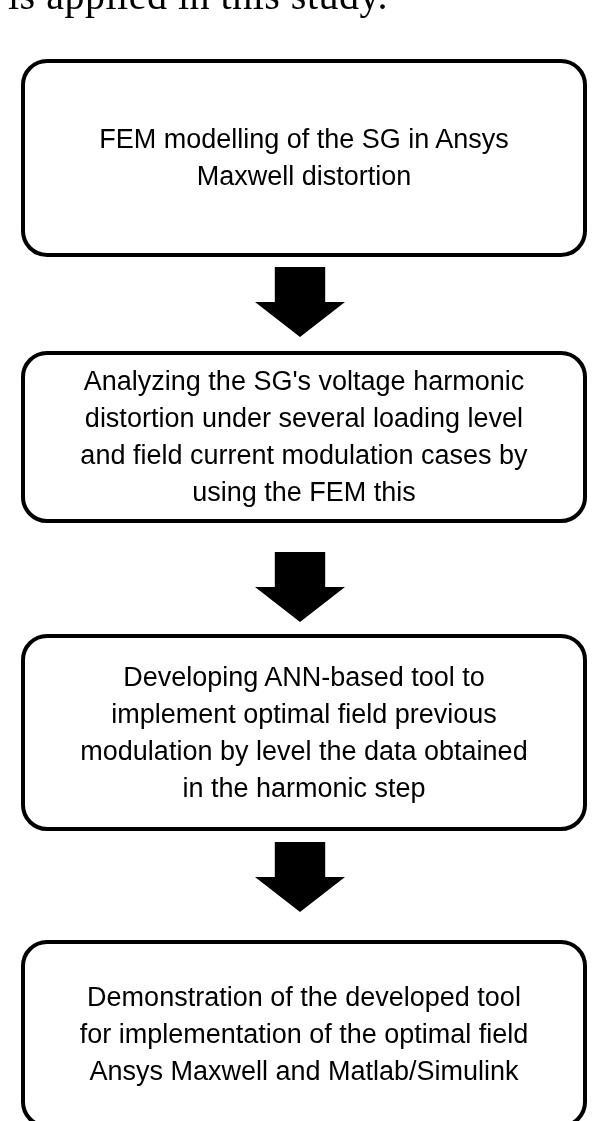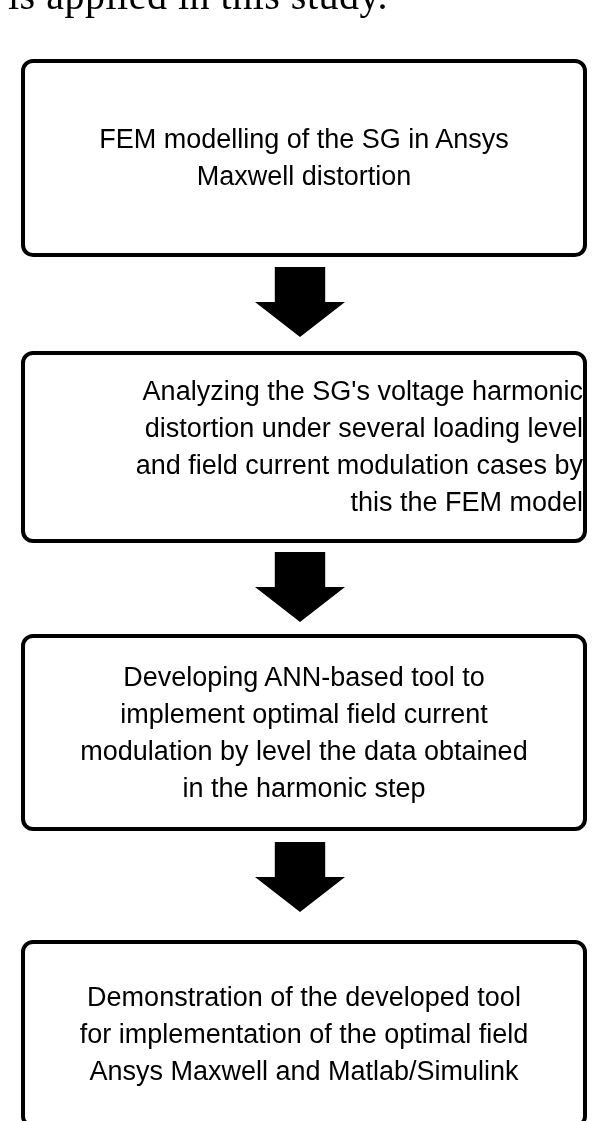--- a/index.html
+++ b/index.html
@@ -20,34 +20,34 @@
     color: #000000;
     white-space: nowrap;
     letter-spacing: 0.5px;
   }
   .flow-box {
     position: absolute;
     left: 21px;
     width: 566px;
     box-sizing: border-box;
     border: 4px solid #000000;
-    border-radius: 12px;
+    border-radius: 26px;
     background: #ffffff;
     display: flex;
     flex-direction: column;
     justify-content: center;
     align-items: center;
     text-align: center;
     font-family: "Liberation Sans", sans-serif;
     font-size: 27px;
     line-height: 37px;
     color: #000000;
   }
   .b1 { top: 59px;  height: 198px; }
-  .b2 { top: 351px; height: 192px; align-items: flex-end; }
+  .b2 { top: 351px; height: 172px; }
   .b3 { top: 634px; height: 197px; }
   .b4 { top: 940px; height: 188px; }
   .flow-line { white-space: nowrap; }
   .down-arrow {
     position: absolute;
     left: 255px;
     width: 90px;
     height: 70px;
     background: #000000;
     clip-path: polygon(22% 0, 78% 0, 78% 50%, 100% 50%, 50% 100%, 0 50%, 22% 50%);
@@ -67,28 +67,28 @@
     <div class="flow-line">FEM modelling of the SG in Ansys</div>
     <div class="flow-line">Maxwell distortion</div>
   </div>
 
   <div class="down-arrow a1"></div>
 
   <div class="flow-box b2">
     <div class="flow-line">Analyzing the SG's voltage harmonic</div>
     <div class="flow-line">distortion under several loading level</div>
     <div class="flow-line">and field current modulation cases by</div>
-    <div class="flow-line">this the FEM model</div>
+    <div class="flow-line">using the FEM this</div>
   </div>
 
   <div class="down-arrow a2"></div>
 
   <div class="flow-box b3">
     <div class="flow-line">Developing ANN-based tool to</div>
-    <div class="flow-line">implement optimal field current</div>
+    <div class="flow-line">implement optimal field previous</div>
     <div class="flow-line">modulation by level the data obtained</div>
     <div class="flow-line">in the harmonic step</div>
   </div>
 
   <div class="down-arrow a3"></div>
 
   <div class="flow-box b4">
     <div class="flow-line">Demonstration of the developed tool</div>
     <div class="flow-line">for implementation of the optimal field</div>
     <div class="flow-line">Ansys Maxwell and Matlab/Simulink</div>

